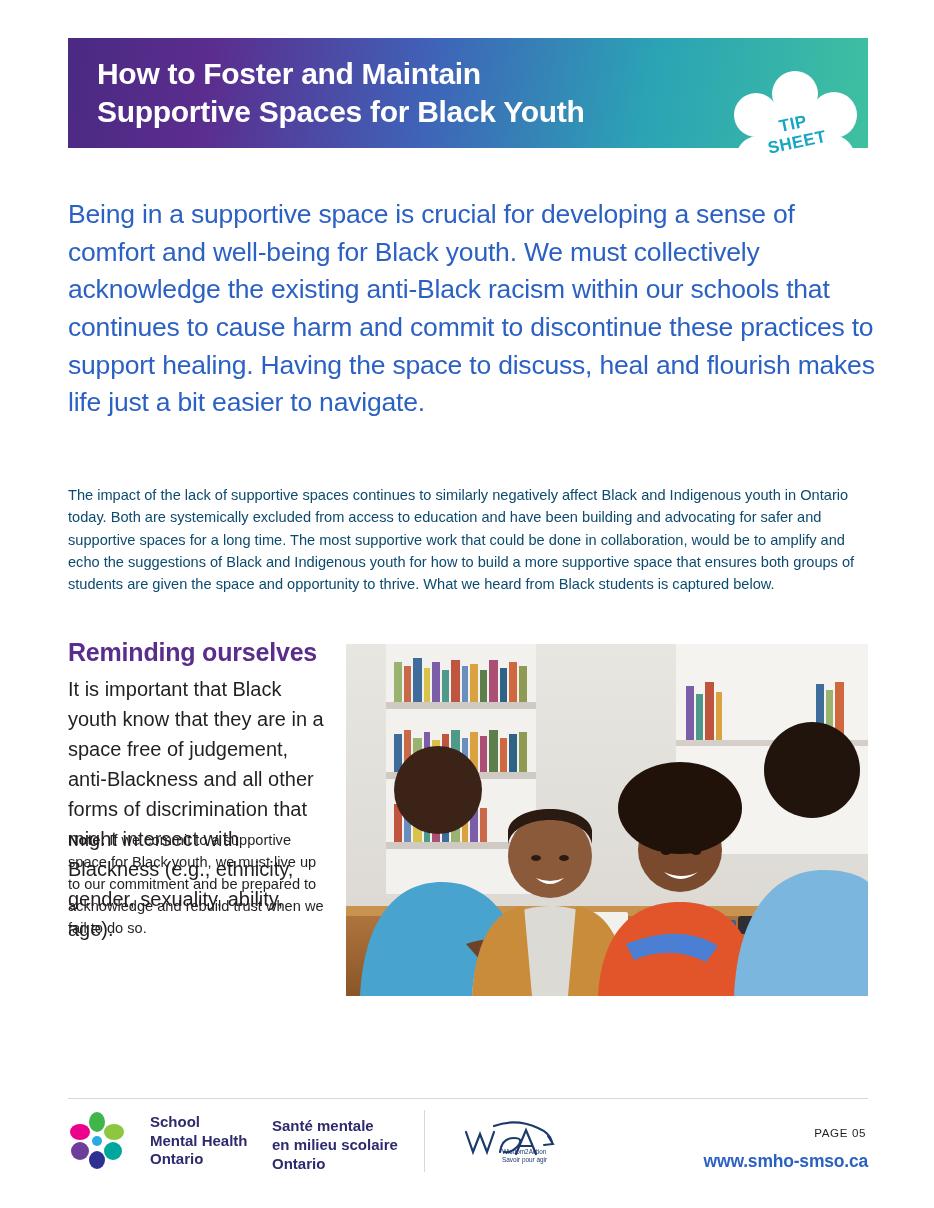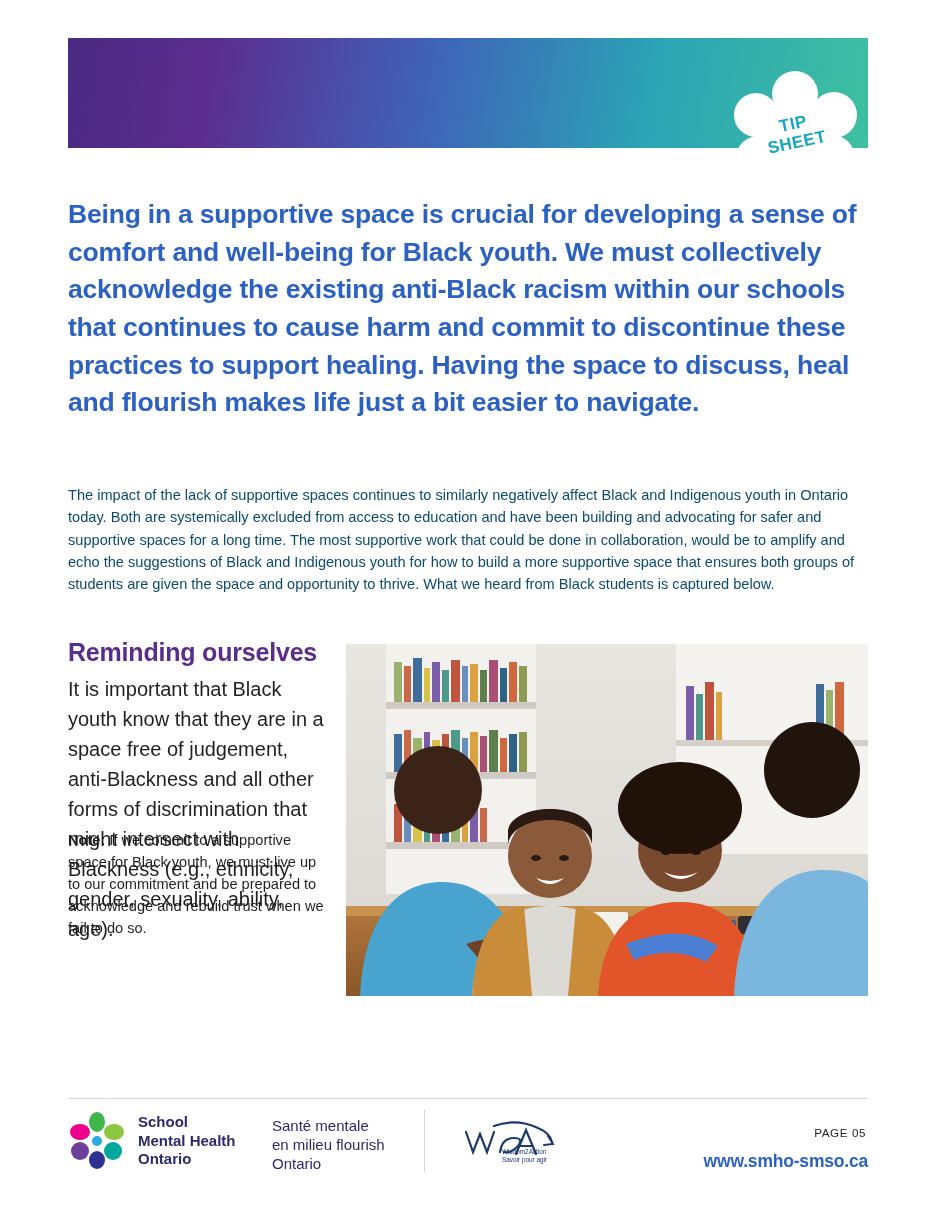--- a/index.html
+++ b/index.html
@@ -65,21 +65,21 @@
   }
 
   
   .lead {
     position: absolute;
     left: 68px;
     top: 196px;
     width: 812px;
     color: #2c61c4;
     font-size: 26.5px;
-    font-weight: bold;
+    font-weight: normal;
     line-height: 1.42;
     letter-spacing: -0.2px;
   }
 
   
   .body-para {
     position: absolute;
     left: 68px;
     top: 484px;
     width: 800px;
@@ -139,36 +139,36 @@
     width: 800px;
     height: 1px;
     background: #d7d7d7;
   }
   .logo-smho {
     position: absolute;
     left: 68px;
     top: 1112px;
     display: flex;
     align-items: center;
-    gap: 12px;
+    gap: 24px;
   }
   .logo-mark { width: 58px; height: 58px; }
   .logo-words {
     color: #2d2a6e;
     font-size: 15px;
     font-weight: bold;
     line-height: 1.25;
   }
   .logo-words-fr {
     position: absolute;
     left: 272px;
     top: 1117px;
     color: #2d2a6e;
     font-size: 15px;
-    font-weight: normal;
+    font-weight: bold;
     line-height: 1.25;
   }
   .divider-v {
     position: absolute;
     left: 424px;
     top: 1110px;
     width: 1px;
     height: 62px;
     background: #d7d7d7;
   }
@@ -206,20 +206,24 @@
     letter-spacing: -0.2px;
     margin-left: 43px;
   }
 </style>
 </head>
 <body>
 
 <div class="page">
 
   <div class="banner">
+    <div class="banner-title">
+      <span class="line">How to Foster and Maintain</span>
+      <span class="line">Supportive Spaces for Black Youth</span>
+    </div>
     <div class="badge">
       <svg width="130" height="130" viewBox="0 0 130 130">
         <g fill="#ffffff">
           <circle cx="65" cy="65" r="36"></circle>
           <circle cx="65" cy="26" r="23"></circle>
           <circle cx="104" cy="47" r="23"></circle>
           <circle cx="102" cy="90" r="23"></circle>
           <circle cx="65" cy="106" r="22"></circle>
           <circle cx="28" cy="90" r="22"></circle>
           <circle cx="26" cy="47" r="22"></circle>
@@ -374,21 +378,21 @@
     </svg>
     <div class="logo-words">
       <div>School</div>
       <div>Mental Health</div>
       <div>Ontario</div>
     </div>
   </div>
 
   <div class="logo-words-fr">
     <div>Santé mentale</div>
-    <div>en milieu flourish</div>
+    <div>en milieu scolaire</div>
     <div>Ontario</div>
   </div>
 
   <div class="divider-v"></div>
 
   <svg class="logo-w2a" viewBox="0 0 100 50">
     <g fill="none" stroke="#1b3a6b" stroke-width="2.2" stroke-linecap="round">
       <path d="M6 14 L13 34 L20 16 L27 34 L34 14"></path>
       <path d="M40 34 q2 -14 14 -14 q10 0 4 8 q-8 8 -14 6"></path>
       <path d="M56 36 L66 12 L76 36"></path>

